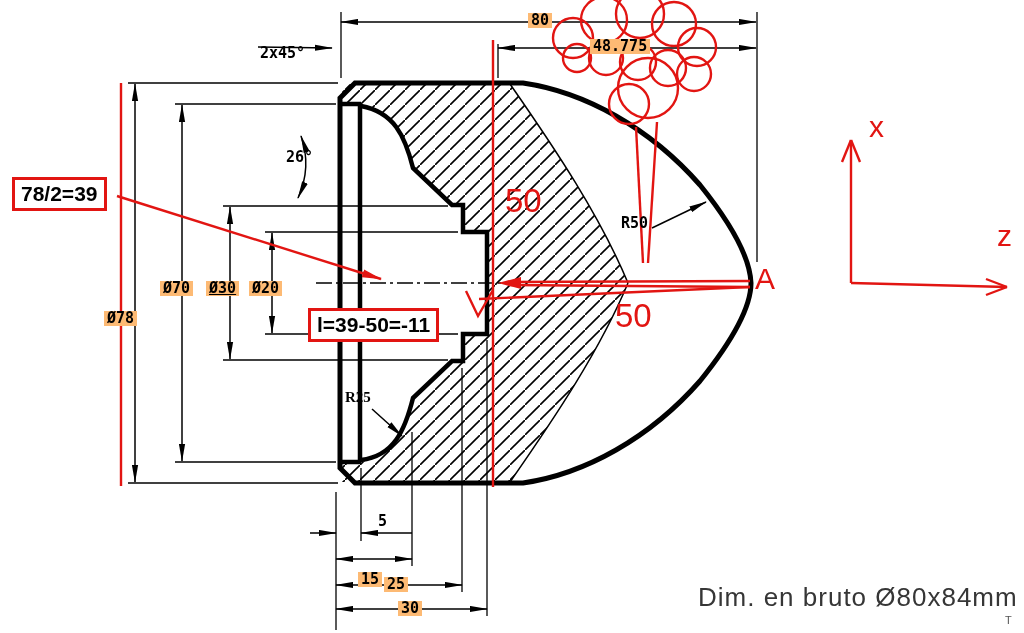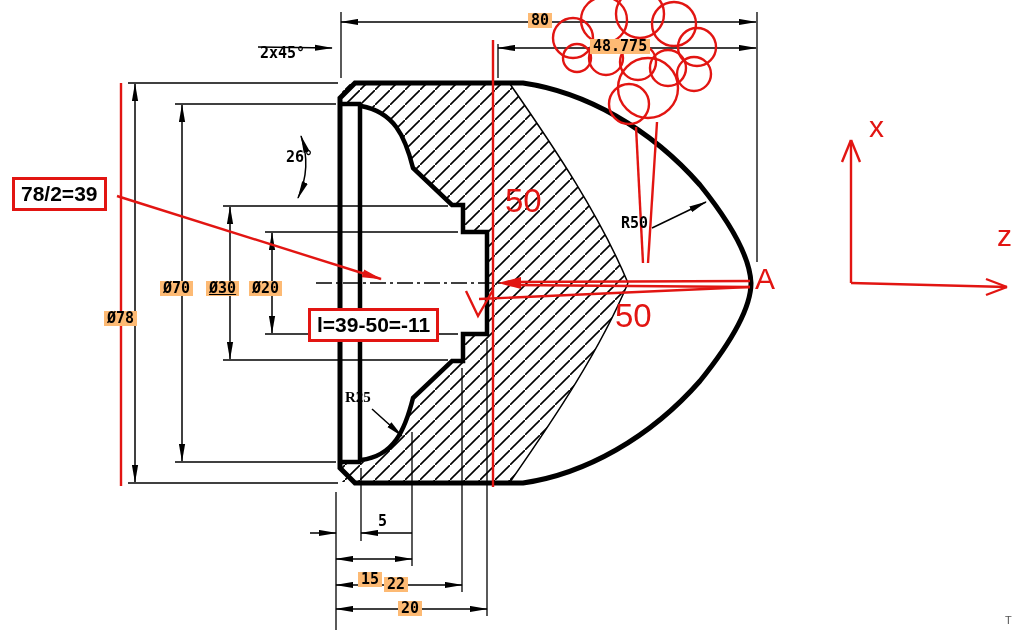--- a/index.html
+++ b/index.html
@@ -140,27 +140,28 @@
 <div class="lbl dim bg" style="left:104px;top:281px;margin-top:30px;">Ø78</div>
 <div class="lbl dim bg" style="left:160px;top:281px;">Ø70</div>
 <div class="lbl dim bg" style="left:206px;top:281px;text-decoration:underline;">Ø30</div>
 <div class="lbl dim bg" style="left:249px;top:281px;text-align:center;">Ø20</div>
 
 <div class="lbl dim" style="left:345px;top:390px;font-family:Liberation Serif, serif;">R25</div>
 <div class="lbl dim" style="left:621px;top:216px;">R50</div>
 
 <div class="lbl dim" style="left:378px;top:514px;">5</div>
 <div class="lbl dim bg" style="left:358px;top:556px;margin-top:16px;">15</div>
-<div class="lbl dim bg" style="left:384px;top:577px;">22</div>
-<div class="lbl dim bg" style="left:398px;top:601px;">20</div>
+<div class="lbl dim bg" style="left:384px;top:577px;">25</div>
+<div class="lbl dim bg" style="left:398px;top:601px;">30</div>
 
 <div class="redbox" style="left:12px;top:177px;">78/2=39</div>
 <div class="redbox" style="left:308px;top:276px;margin-top:32px;">l=39-50=-11</div>
 
 <div class="redtxt" style="left:505px;top:184px;font-size:33px;">50</div>
 <div class="redtxt" style="left:615px;top:299px;font-size:33px;">50</div>
 <div class="redtxt" style="left:755px;top:264px;font-size:30px;">A</div>
 <div class="redtxt" style="left:869px;top:112px;font-size:30px;">x</div>
 <div class="redtxt" style="left:997px;top:221px;font-size:30px;">z</div>
 
+<div class="lbl footer" style="left:698px;top:584px;">Dim. en bruto  Ø80x84mm</div>
 <div class="lbl tiny" style="left:1005px;top:615px;">T</div>
 
 </div>
 
 </body></html>

